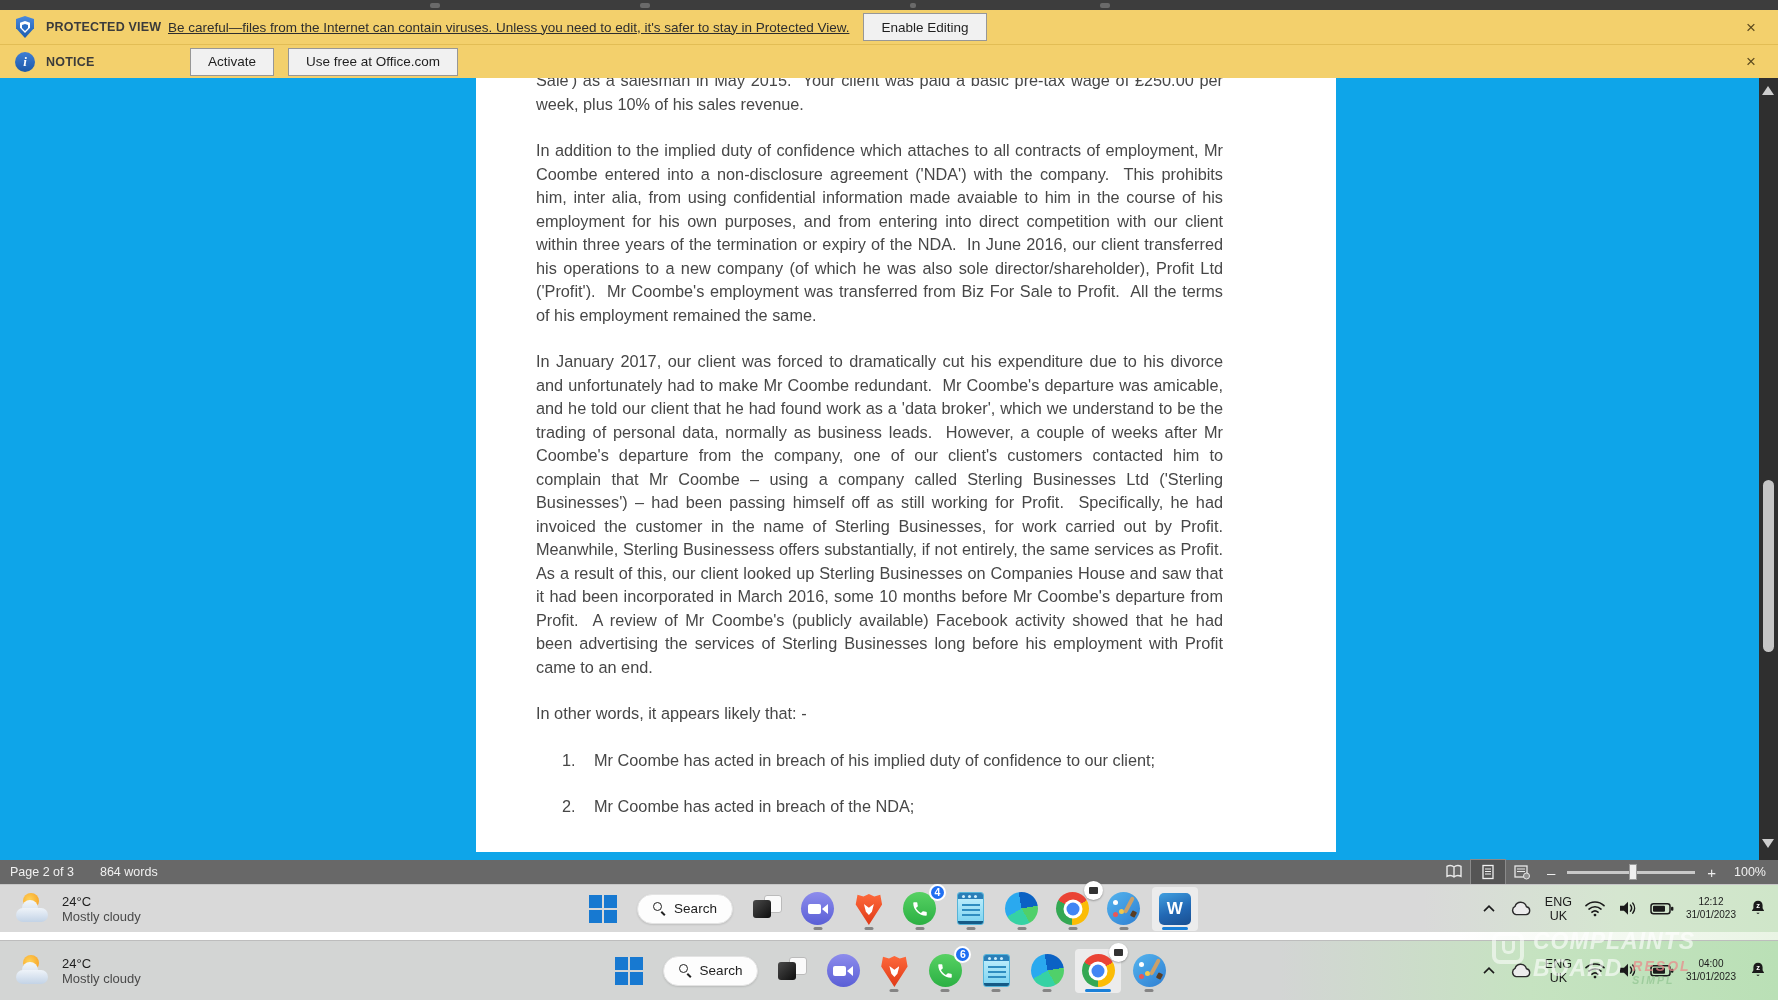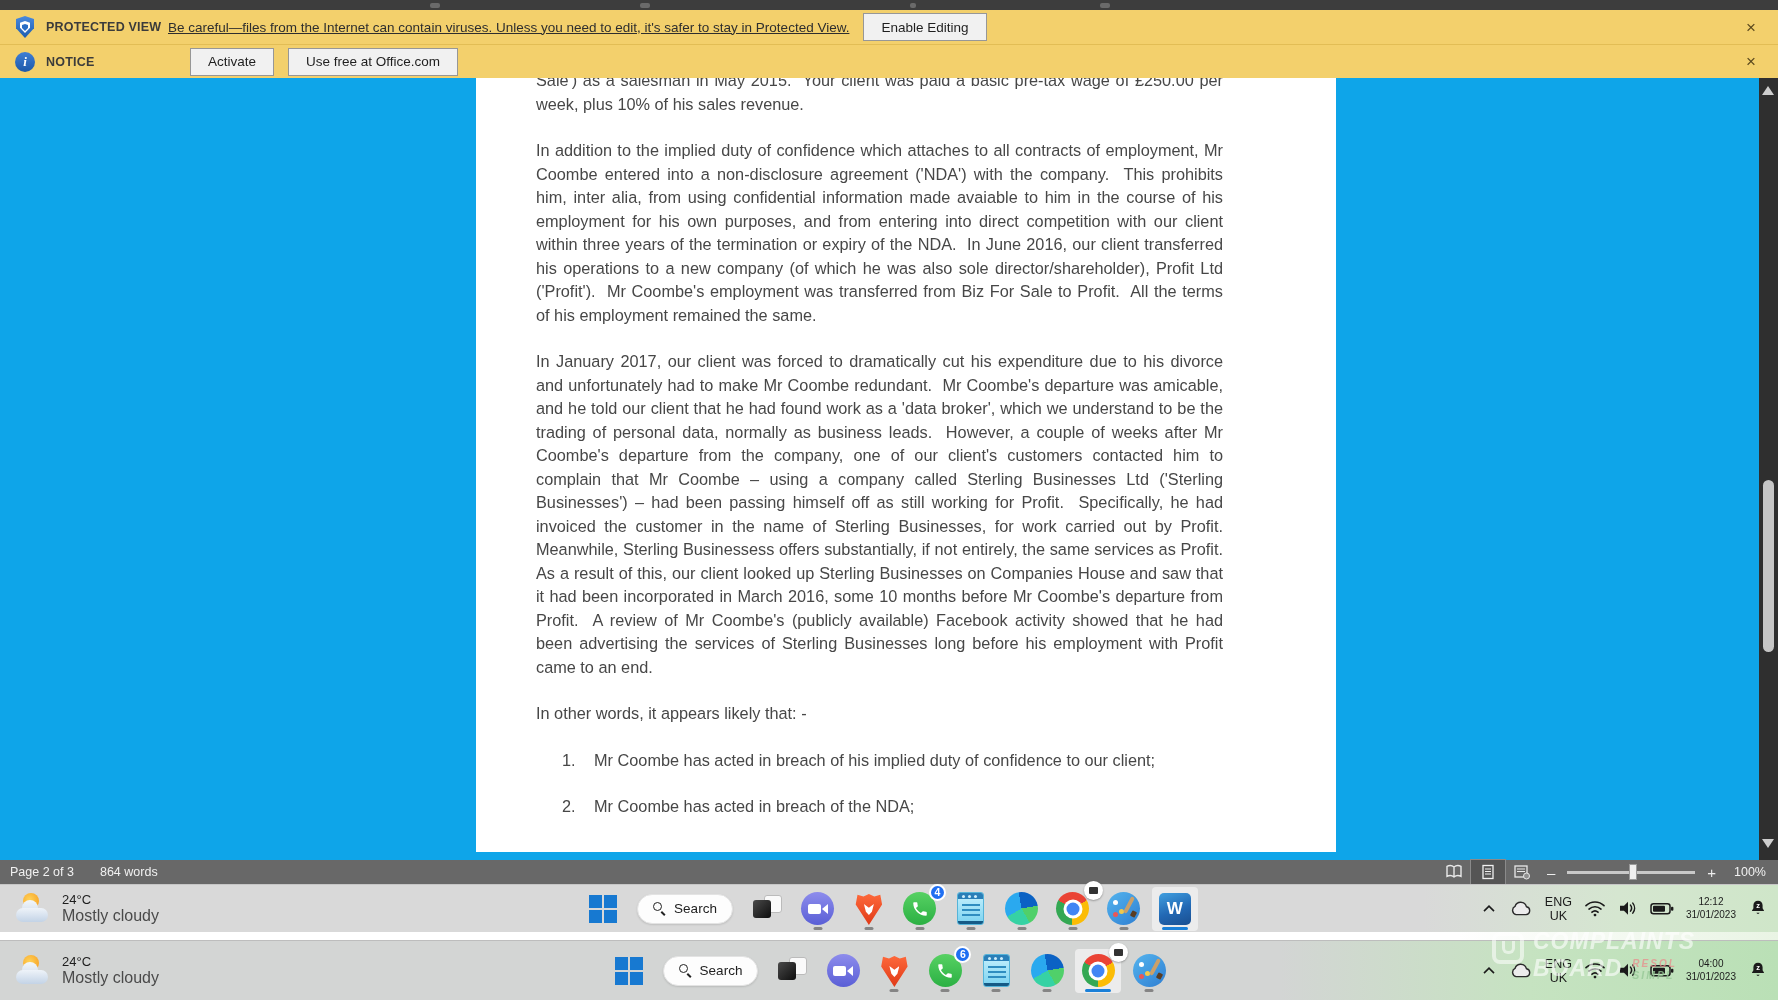--- a/index.html
+++ b/index.html
@@ -78,21 +78,21 @@
   .weather { position:absolute; left:14px; top:50%; transform:translateY(-50%);
              display:flex; align-items:center; gap:8px; cursor:pointer; }
   .weather-ico { position:relative; width:40px; height:36px; }
   .w-sun { position:absolute; left:9px; top:2px; width:16px; height:16px; border-radius:50%;
            background:radial-gradient(circle at 40% 40%, #ffd257, #f5991e); }
   .w-cloud-bump { position:absolute; left:8px; top:9px; width:16px; height:16px; border-radius:50%;
            background:linear-gradient(180deg,#f3f7fb,#ccd9ea); }
   .w-cloud-base { position:absolute; left:2px; top:17px; width:32px; height:14px; border-radius:8px;
            background:linear-gradient(180deg,#eef3f9,#c3d3e6); }
   .w-temp { font-size:13px; color:#1d1d1d; }
-  .w-desc { font-size:16px; color:#4a4a4a; }
+  .w-desc { font-size:13px; color:#4a4a4a; }
 
   .tb-icons { display:flex; align-items:center; gap:5px; }
   .tb-item { position:relative; width:46px; height:44px; display:flex; align-items:center; justify-content:center;
              border-radius:4px; cursor:pointer; }
   .tb-item.active { background:#ececec; }
   .run-dash { position:absolute; bottom:1px; left:50%; transform:translateX(-50%);
               width:9px; height:3px; border-radius:2px; background:#858585; }
   .active-bar { position:absolute; bottom:1px; left:50%; transform:translateX(-50%);
               width:26px; height:3px; border-radius:2px; background:#1a80d8; }
 
@@ -168,21 +168,21 @@
        display:flex; align-items:flex-start; gap:9px; padding-top:4px; }
   .wm-logo { width:32px; height:32px; border:4px solid rgba(255,255,255,.55); border-radius:8px;
        display:flex; align-items:flex-start; justify-content:center; margin-top:4px; }
   .wm-u { width:13px; height:13px; margin-top:5px; border:3.5px solid rgba(255,255,255,.55); border-top:none;
        border-radius:0 0 6px 6px; }
   .wm-texts { display:flex; flex-direction:column;font-style:italic; }
   .wm-line1 { font-size:23px; font-weight:bold; color:rgba(255,255,255,.6); letter-spacing:1px; white-space:nowrap; }
   .wm-row2 { display:flex; align-items:flex-start; gap:10px; }
   .wm-line2 { font-size:23px; font-weight:bold; color:rgba(255,255,255,.6); letter-spacing:1px; }
   .wm-subs { display:flex; flex-direction:column; margin-top:3px; }
-  .wm-sub1 { font-size:10px; font-weight:bold; color:rgba(232,140,140,.75); letter-spacing:2px; }
+  .wm-sub1 { font-size:14px; font-weight:bold; color:rgba(232,140,140,.75); letter-spacing:2px; }
   .wm-sub2 { font-size:10.5px; font-weight:bold; color:rgba(150,200,150,.8); letter-spacing:2px; }
 </style>
 </head>
 <body>
 
 <div id="root">
 
   <div class="ribbon-strip">
     <div class="smudge" style="left:430px"></div>
     <div class="smudge" style="left:640px"></div>

